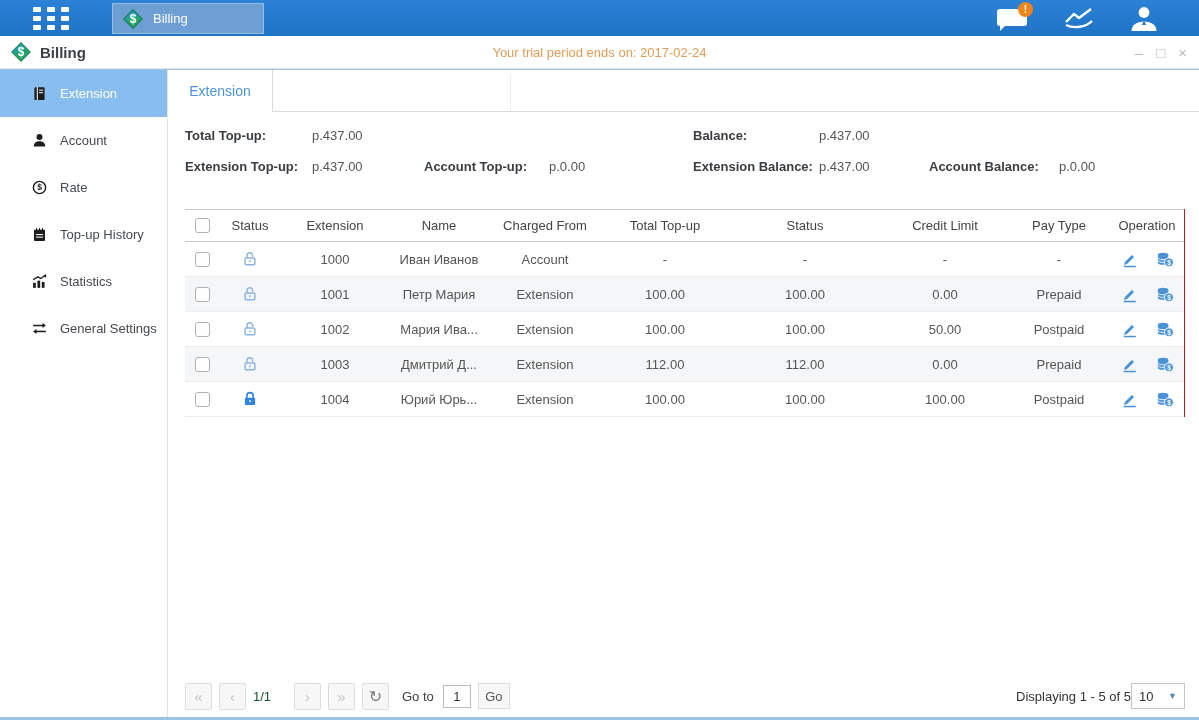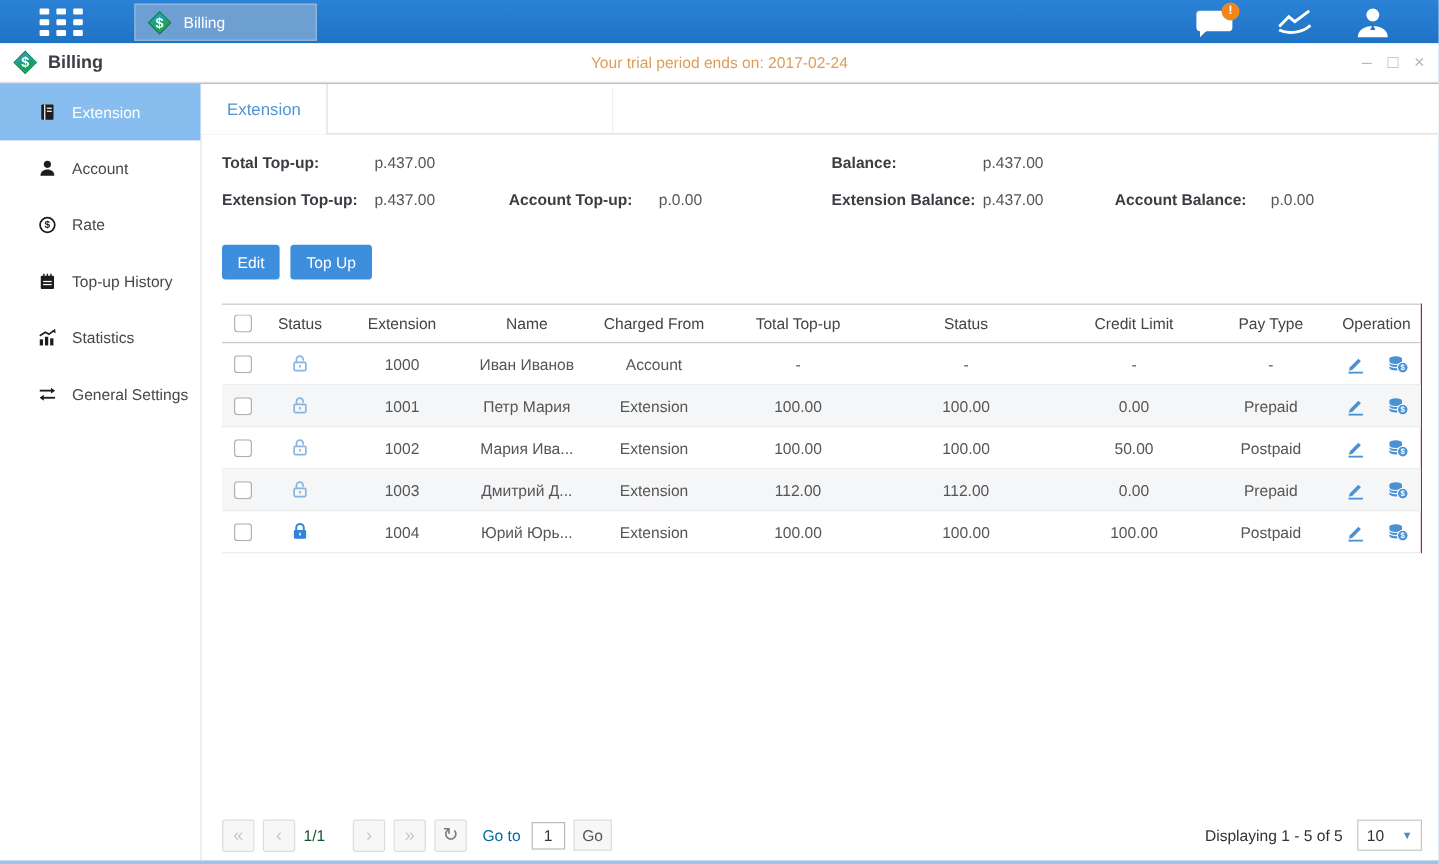--- a/index.html
+++ b/index.html
@@ -88,26 +88,26 @@
   .ops svg { cursor:pointer; }
 
   
   .pagination { position:absolute; bottom:7px; left:17px; right:14px; height:28px;
                 display:flex; align-items:center; font-size:13px; color:#555; }
   .pg-btn { width:27px; height:27px; background:#f7f7f7; border:1px solid #ddd; border-radius:2px;
             color:#c6c6c6; font-size:15px; display:flex; align-items:center; justify-content:center;
             margin-right:7px; cursor:pointer; }
   .pg-btn.dark { color:#7b7b7b; font-size:16px; }
   .pg-ind { width:34px; text-align:left; margin-right:7px; color:#14532d; }
-  .goto-label { margin:0 9px 0 6px; color:#0369a1; }
+  .goto-label { margin:0 9px 0 6px; color:#404040; }
   .goto-input { width:28px; height:23px; border:1px solid #bbb; font-size:13px; text-align:center;
                 font-family:inherit; color:#333; }
   .go-btn { margin-left:7px; height:26px; width:32px; background:#f7f7f7; border:1px solid #ddd;
             border-radius:0; color:#555; font-size:13px; cursor:pointer; font-family:inherit; }
-  .pg-right { margin-left:auto; display:flex; align-items:center; gap:12px; }
+  .pg-right { margin-left:auto; display:flex; align-items:center; gap:0; }
   .displaying { color:#333; }
   .page-size { width:54px; height:26px; border:1px solid #c6c6c6; background:#fff; display:flex;
                align-items:center; justify-content:space-between; padding:0 7px; cursor:pointer; color:#333; }
   .page-size .caret { font-size:9px; color:#5b87b4; }
 </style>
 </head>
 <body>
 
 <div class="screen">
 
@@ -239,24 +239,20 @@
         <span class="sv lbl r2" style="left:0">Extension Top-up:</span>
         <span class="sv val r2" style="left:127px">p.437.00</span>
         <span class="sv lbl r2" style="left:239px">Account Top-up:</span>
         <span class="sv val r2" style="left:364px">p.0.00</span>
         <span class="sv lbl r2" style="left:508px">Extension Balance:</span>
         <span class="sv val r2" style="left:634px">p.437.00</span>
         <span class="sv lbl r2" style="left:744px">Account Balance:</span>
         <span class="sv val r2" style="left:874px">p.0.00</span>
       </div>
 
-      <div class="btnrow">
-        <button class="btn-blue">Edit</button>
-        <button class="btn-blue">Top Up</button>
-      </div>
 
       <div class="table">
         <div class="thead">
           <div class="cell">
               <div class="cb"></div>
             </div>
           <div class="cell">Status</div>
           <div class="cell">Extension</div>
           <div class="cell">Name</div>
           <div class="cell">Charged From</div>

